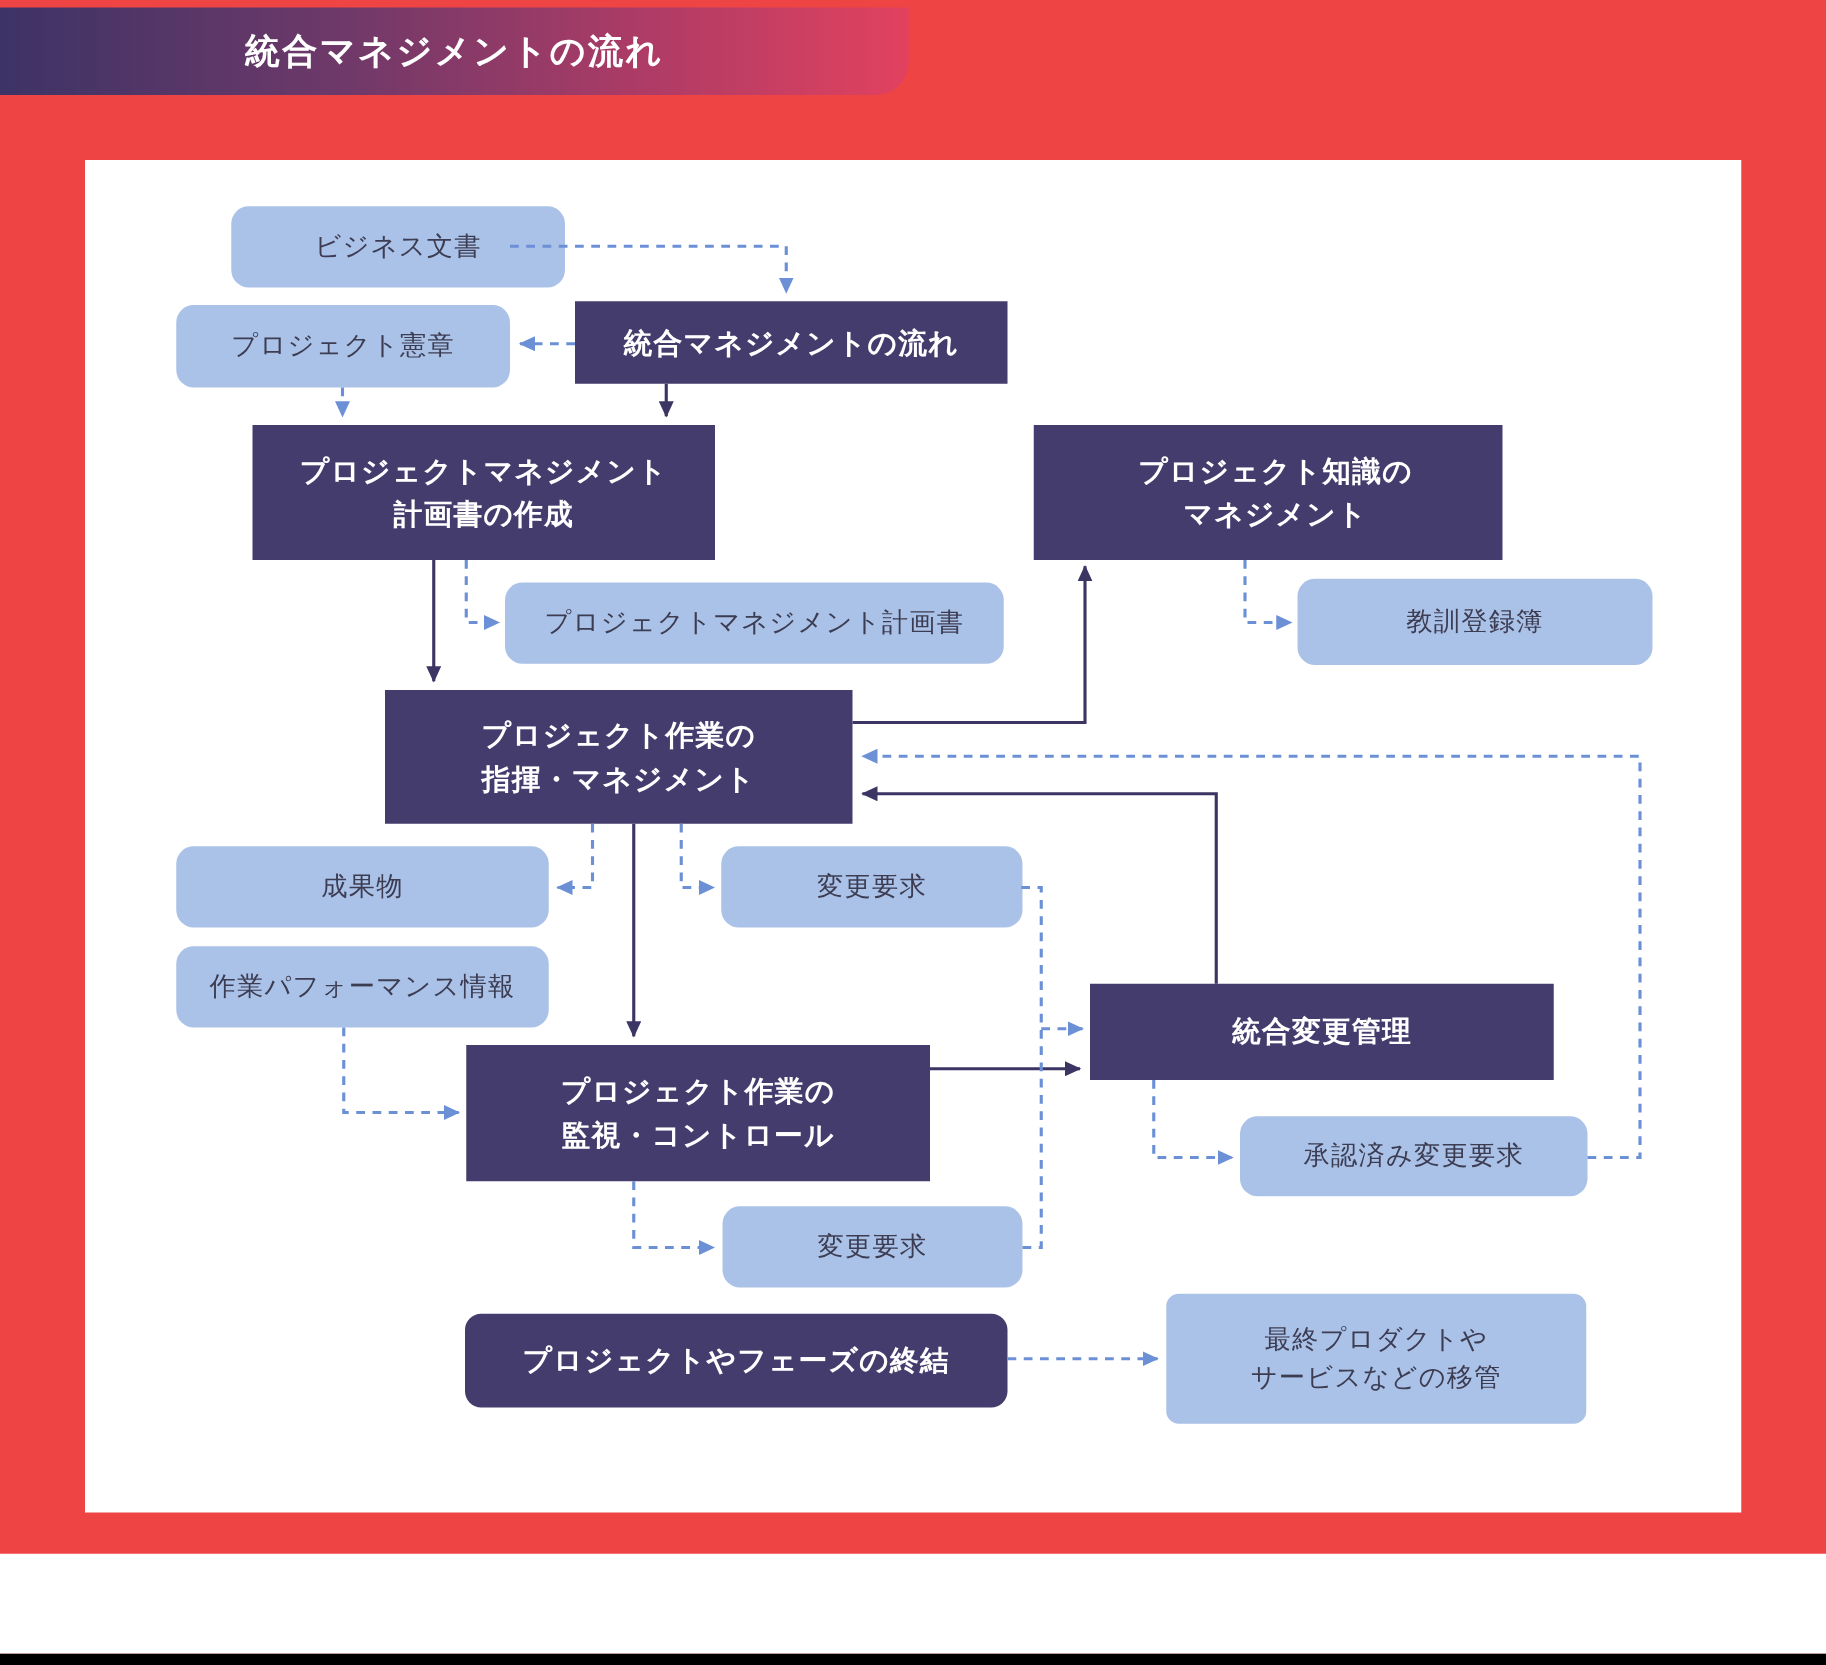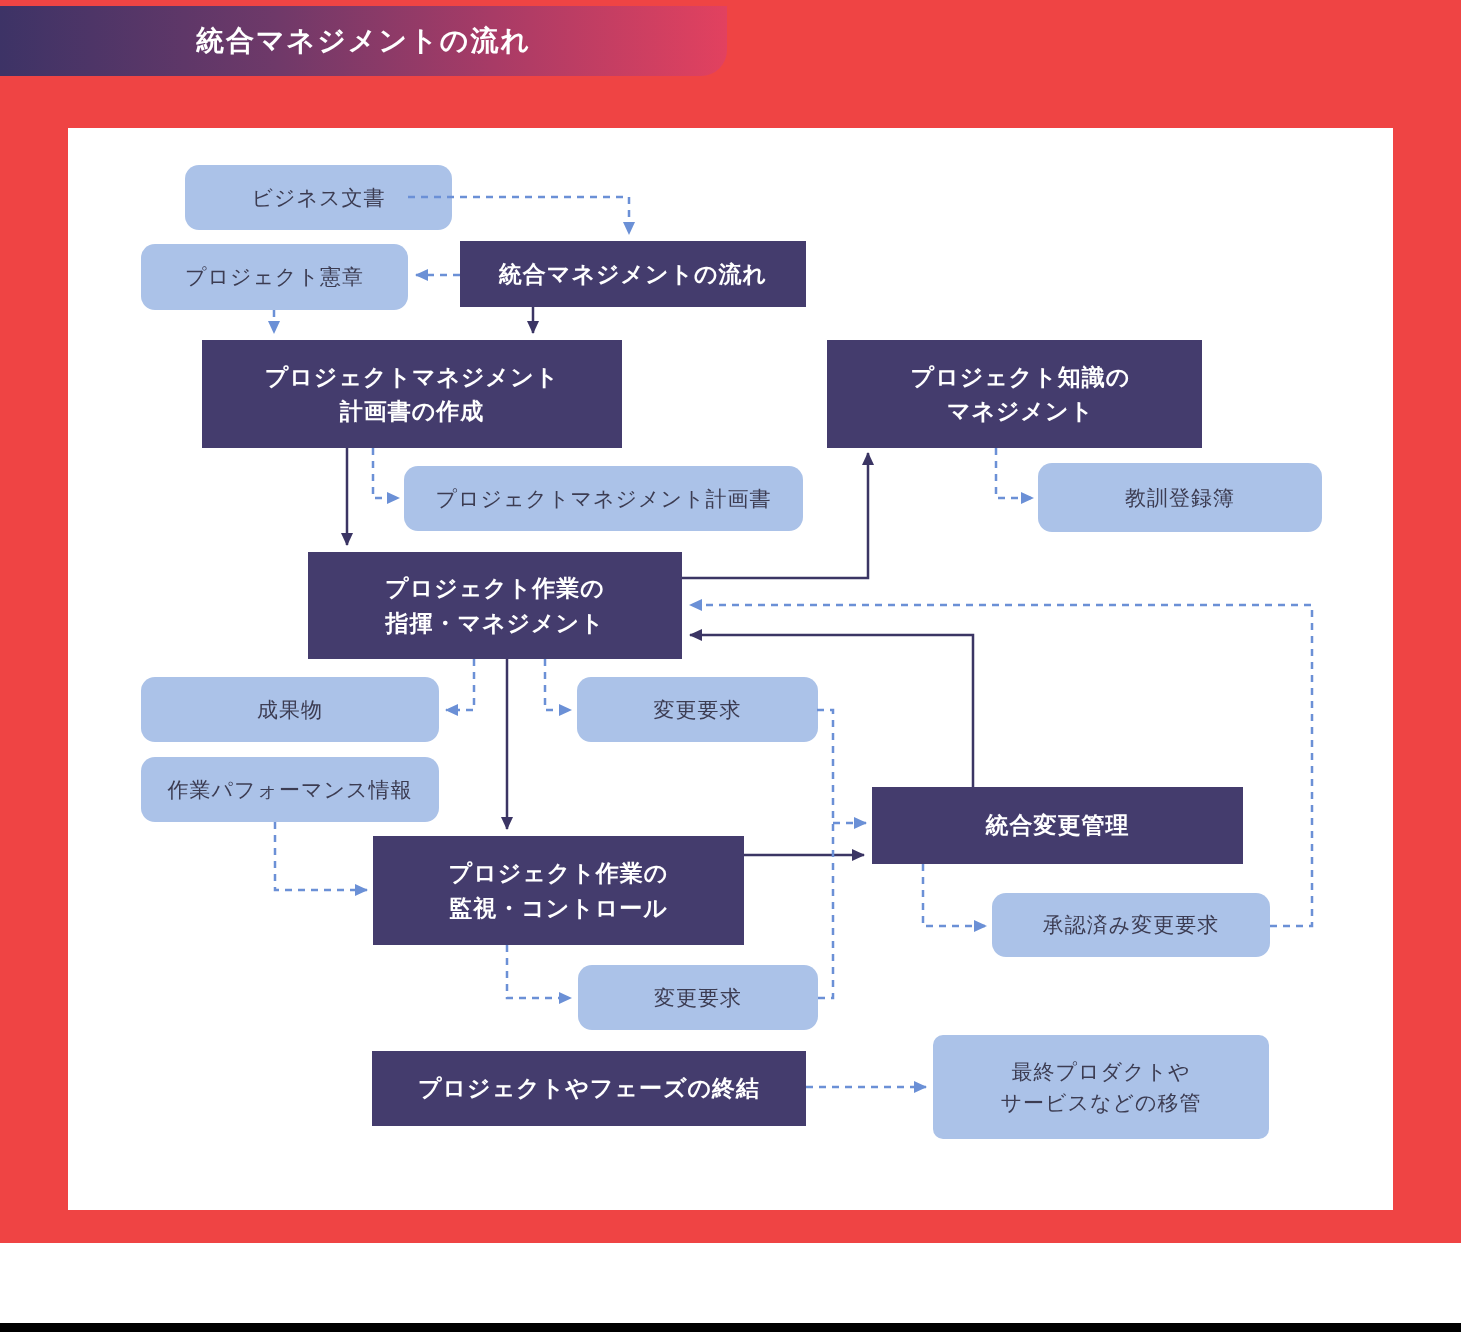--- a/index.html
+++ b/index.html
@@ -25,37 +25,37 @@
 
   <div class="banner">
     <span>統合マネジメントの流れ</span>
   </div>
 
   <div class="canvas"></div>
 
   <div class="node artifact" style="left:141px;top:165px;width:267px;height:65px;margin-left:44px;">ビジネス文書</div>
   <div class="node artifact" style="left:141px;top:244px;width:267px;height:66px;">プロジェクト憲章</div>
   <div class="node process" style="left:460px;top:241px;width:346px;height:66px;">統合マネジメントの流れ</div>
-  <div class="node process" style="left:202px;top:340px;width:420px;height:108px;">プロジェクトマネジメント
+  <div class="node process" style="left:202px;top:340px;width:370px;height:108px;">プロジェクトマネジメント
 計画書の作成</div>
   <div class="node process" style="left:827px;top:340px;width:375px;height:108px;padding-left:12px;">プロジェクト知識の
 マネジメント</div>
   <div class="node artifact" style="left:404px;top:466px;width:399px;height:65px;">プロジェクトマネジメント計画書</div>
   <div class="node artifact" style="left:1038px;top:463px;width:284px;height:69px;">教訓登録簿</div>
   <div class="node process" style="left:308px;top:552px;width:374px;height:107px;">プロジェクト作業の
 指揮・マネジメント</div>
   <div class="node artifact" style="left:141px;top:677px;width:298px;height:65px;">成果物</div>
   <div class="node artifact" style="left:577px;top:677px;width:241px;height:65px;">変更要求</div>
   <div class="node artifact" style="left:141px;top:757px;width:298px;height:65px;">作業パフォーマンス情報</div>
   <div class="node process" style="left:872px;top:787px;width:371px;height:77px;">統合変更管理</div>
   <div class="node process" style="left:373px;top:836px;width:371px;height:109px;">プロジェクト作業の
 監視・コントロール</div>
   <div class="node artifact" style="left:992px;top:893px;width:278px;height:64px;">承認済み変更要求</div>
   <div class="node artifact" style="left:578px;top:965px;width:240px;height:65px;">変更要求</div>
-  <div class="node process" style="left:372px;top:1051px;width:434px;height:75px;">プロジェクトやフェーズの終結</div>
+  <div class="node process" style="left:372px;top:1051px;width:434px;height:75px;border-radius:13px;">プロジェクトやフェーズの終結</div>
   <div class="node artifact" style="left:933px;top:1035px;width:336px;height:104px;border-radius:10px;">最終プロダクトや
 サービスなどの移管</div>
 
   <svg class="arrows" viewBox="0 0 1461 1332">
     <defs>
       <marker id="mSolid" markerUnits="userSpaceOnUse" markerWidth="14" markerHeight="12" refX="12" refY="6" orient="auto">
         <path d="M0,0 L13,6 L0,12 Z" fill="#3b3564"></path>
       </marker>
       <marker id="mDash" markerUnits="userSpaceOnUse" markerWidth="14" markerHeight="12" refX="12" refY="6" orient="auto">
         <path d="M0,0 L13,6 L0,12 Z" fill="#6b90d6"></path>

